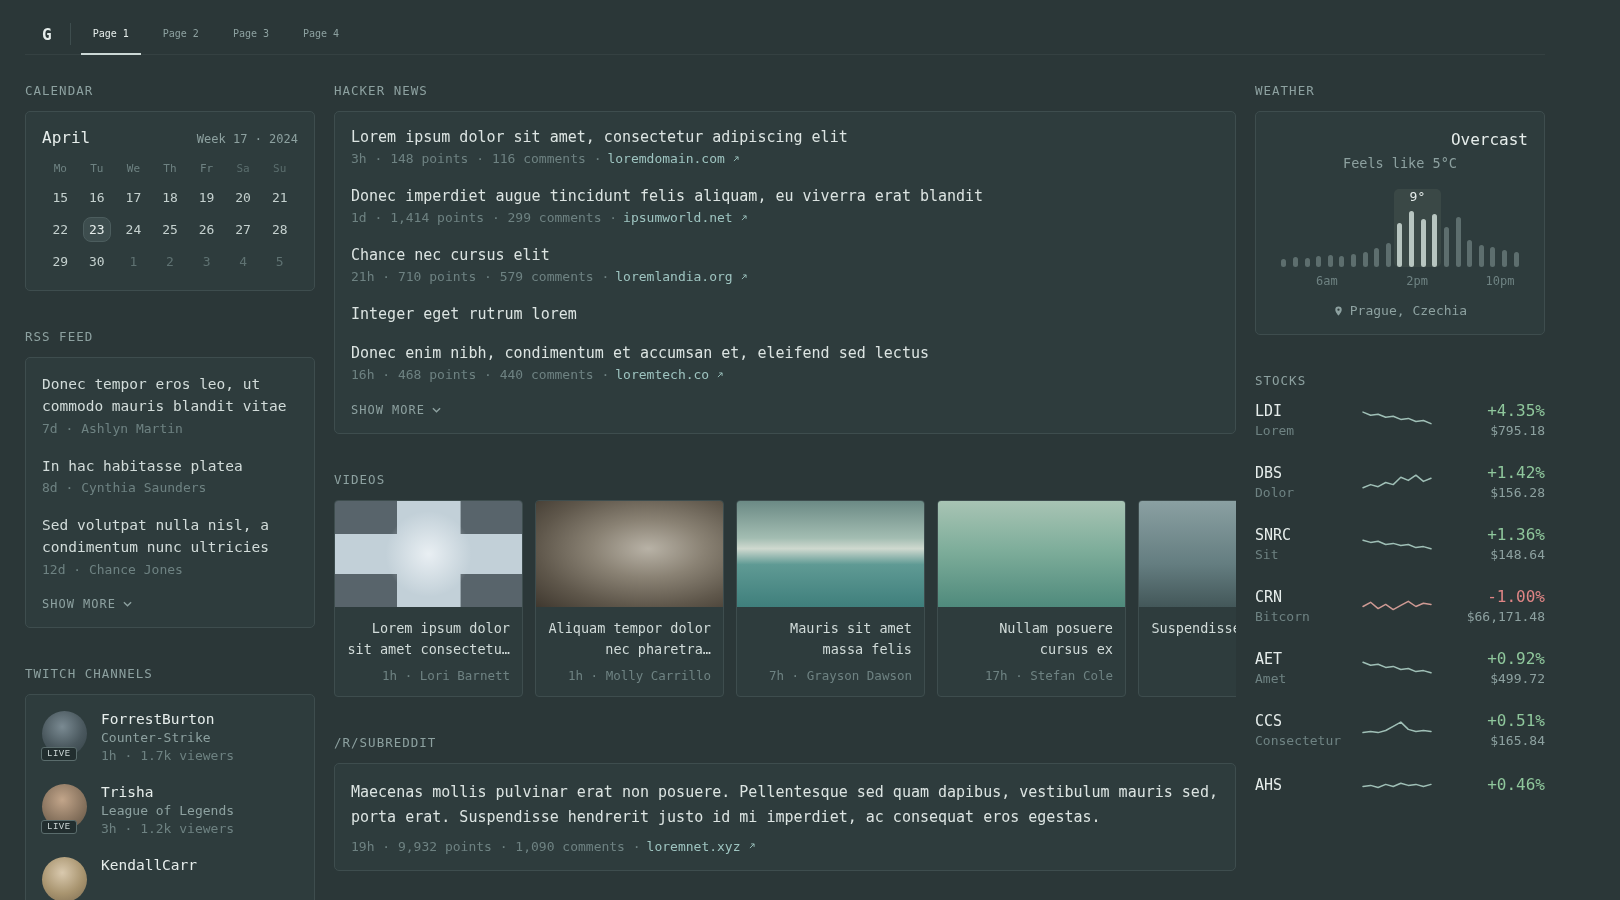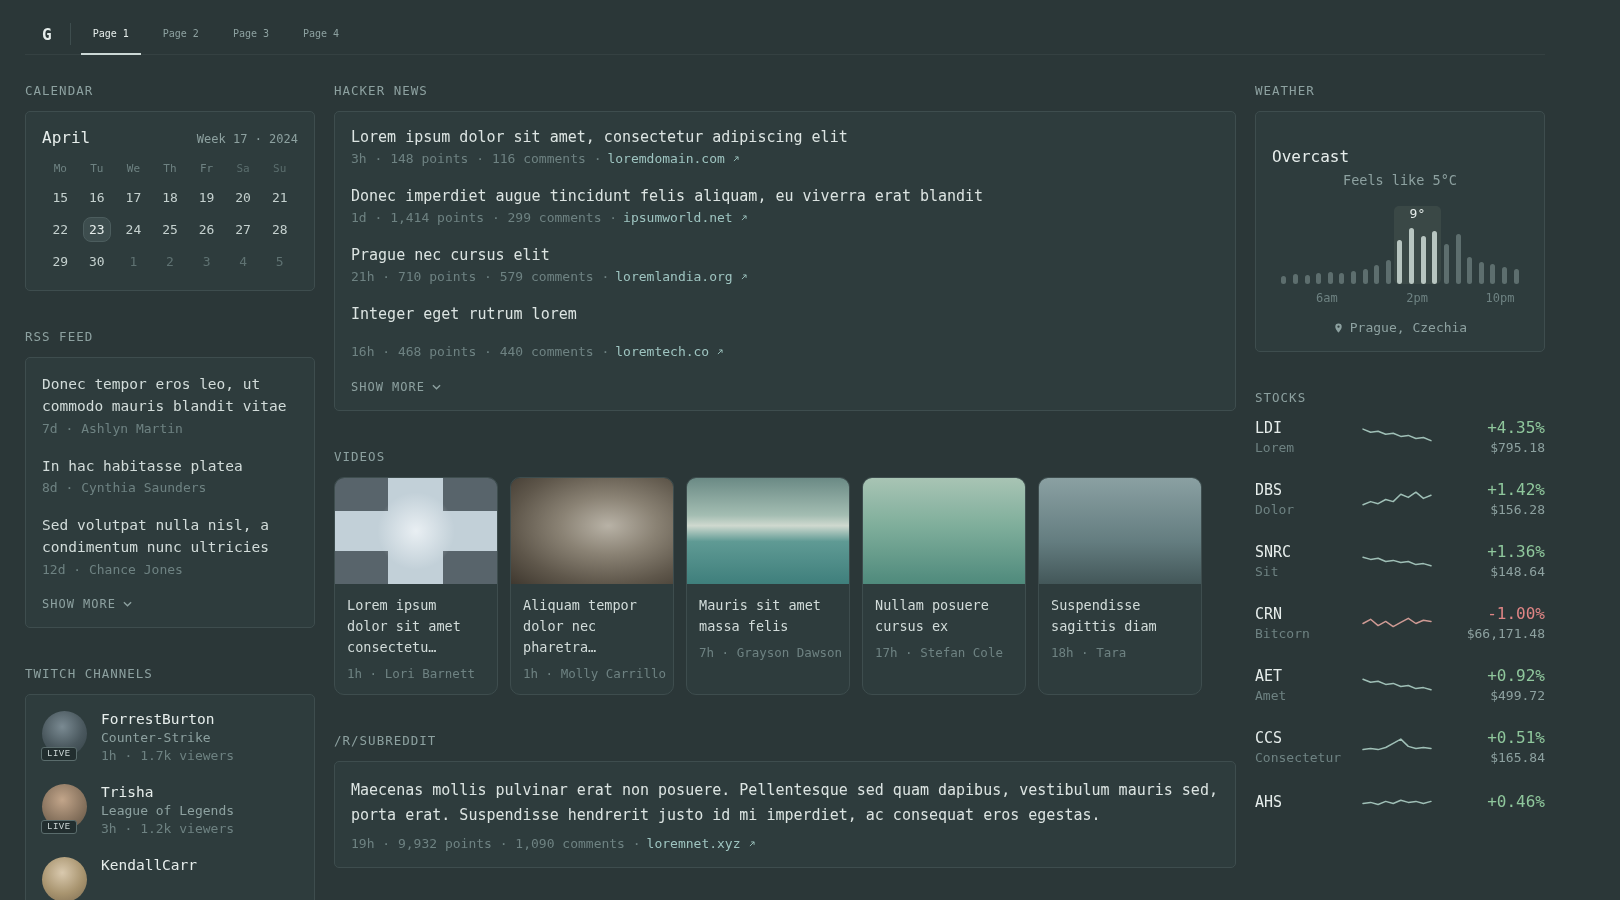--- a/index.html
+++ b/index.html
@@ -67,33 +67,33 @@
   
   .hn-item{margin-bottom:21px;}
   .hn-title{font-size:15px;color:#dce4e2;margin-bottom:5px;}
   .meta-line{font-size:13px;color:var(--dimmer);display:flex;align-items:center;gap:6px;}
   .meta-line .link{color:var(--accent);}
   .ext-icon{color:var(--accent);flex:none;}
   .sub-title{font-size:15px;line-height:1.65;color:#dce4e2;margin-bottom:9px;}
 
   
   .videos-row{display:flex;gap:12px;overflow:hidden;}
-  .video-card{width:164px;flex:none;background:var(--card);border:1px solid var(--border);border-radius:10px;overflow:hidden;}
+  .video-card{width:189px;flex:none;background:var(--card);border:1px solid var(--border);border-radius:4px;overflow:hidden;text-align:right;}
   .video-thumb{width:100%;height:106px;}
   .thumb-1{background-color:#58646b;background-image:radial-gradient(circle at 50% 50%,#e9eff3 0%,rgba(233,239,243,0) 40%),linear-gradient(#c2d0d8,#c2d0d8),linear-gradient(#c2d0d8,#c2d0d8);background-size:100% 100%,100% 38%,34% 100%;background-position:center,center,center;background-repeat:no-repeat;}
   .thumb-2{background:radial-gradient(ellipse at 60% 45%,#b8b2a6 0%,#8a8274 35%,#5f574b 70%,#3f382f 100%);}
   .thumb-3{background:linear-gradient(180deg,#6b8a85 0%,#a3bdb2 35%,#cfd9cf 45%,#5f9a94 60%,#3f7f7c 100%);}
   .thumb-4{background:linear-gradient(180deg,#a8c4b4 0%,#7fae9b 45%,#4f8a7c 100%);}
   .thumb-5{background:linear-gradient(180deg,#8aa0a2 0%,#647d80 60%,#435759 100%);}
   .video-body{padding:11px 12px 13px;}
   .video-title{font-size:13.5px;line-height:1.55;color:#d2dcda;margin-bottom:8px;min-height:42px;}
   .video-meta{font-size:12.5px;color:var(--dimmer);white-space:nowrap;}
 
   
-  .weather-cond{text-align:left;font-size:16px;color:var(--bright);margin-top:19px;}
+  .weather-cond{text-align:right;font-size:16px;color:var(--bright);margin-top:2px;}
   .weather-feels{text-align:center;font-size:13.5px;color:var(--dim);margin-top:6px;}
   .weather-chart{position:relative;height:78px;margin:18px 6px 0;}
   .wc-highlight{position:absolute;top:0;bottom:0;background:rgba(226,234,205,0.07);border-radius:5px;}
   .wc-temp{position:absolute;top:0;transform:translateX(-50%);font-size:13px;color:var(--bright);}
   .wc-bars{position:absolute;left:0;right:0;bottom:0;height:56px;display:grid;align-items:end;justify-items:center;}
   .wc-bar{width:5px;border-radius:2.5px;background:rgba(160,181,178,0.42);}
   .wc-bar.hl{background:rgba(206,220,214,0.85);}
   .wc-times{position:relative;height:15px;margin:7px 6px 0;}
   .wc-time{position:absolute;transform:translateX(-50%);font-size:12px;color:var(--dimmer);white-space:nowrap;}
   .weather-loc{display:flex;justify-content:center;align-items:center;gap:6px;margin-top:14px;font-size:13px;color:var(--dim);}
@@ -249,33 +249,34 @@
             <div class="hn-title" data-interactable="true">Donec imperdiet augue tincidunt felis aliquam, eu viverra erat blandit</div>
             <div class="meta-line" data-interactable="false">
               <span data-interactable="false">1d · 1,414 points · 299 comments ·</span>
               <span class="link" data-interactable="true">ipsumworld.net</span>
               <svg class="ext-icon" data-interactable="false" width="10" height="10" viewBox="0 0 24 24">
                   <path d="M7 17 17 7M10 7h7v7" stroke="currentColor" stroke-width="2.2" fill="none"></path>
                 </svg>
             </div>
           </div>
           <div class="hn-item" data-interactable="false">
-            <div class="hn-title" data-interactable="true">Prague nec cursus elit</div>
+            <div class="hn-title" data-interactable="true">Chance nec cursus elit</div>
             <div class="meta-line" data-interactable="false">
               <span data-interactable="false">21h · 710 points · 579 comments ·</span>
               <span class="link" data-interactable="true">loremlandia.org</span>
               <svg class="ext-icon" data-interactable="false" width="10" height="10" viewBox="0 0 24 24">
                   <path d="M7 17 17 7M10 7h7v7" stroke="currentColor" stroke-width="2.2" fill="none"></path>
                 </svg>
             </div>
           </div>
           <div class="hn-item" data-interactable="false">
             <div class="hn-title" data-interactable="true">Integer eget rutrum lorem</div>
           </div>
           <div class="hn-item" data-interactable="false">
+            <div class="hn-title" data-interactable="true">Donec enim nibh, condimentum et accumsan et, eleifend sed lectus</div>
             <div class="meta-line" data-interactable="false">
               <span data-interactable="false">16h · 468 points · 440 comments ·</span>
               <span class="link" data-interactable="true">loremtech.co</span>
               <svg class="ext-icon" data-interactable="false" width="10" height="10" viewBox="0 0 24 24">
                   <path d="M7 17 17 7M10 7h7v7" stroke="currentColor" stroke-width="2.2" fill="none"></path>
                 </svg>
             </div>
           </div>
           <div class="show-more" data-interactable="true">
             <span data-interactable="false">SHOW MORE</span>

